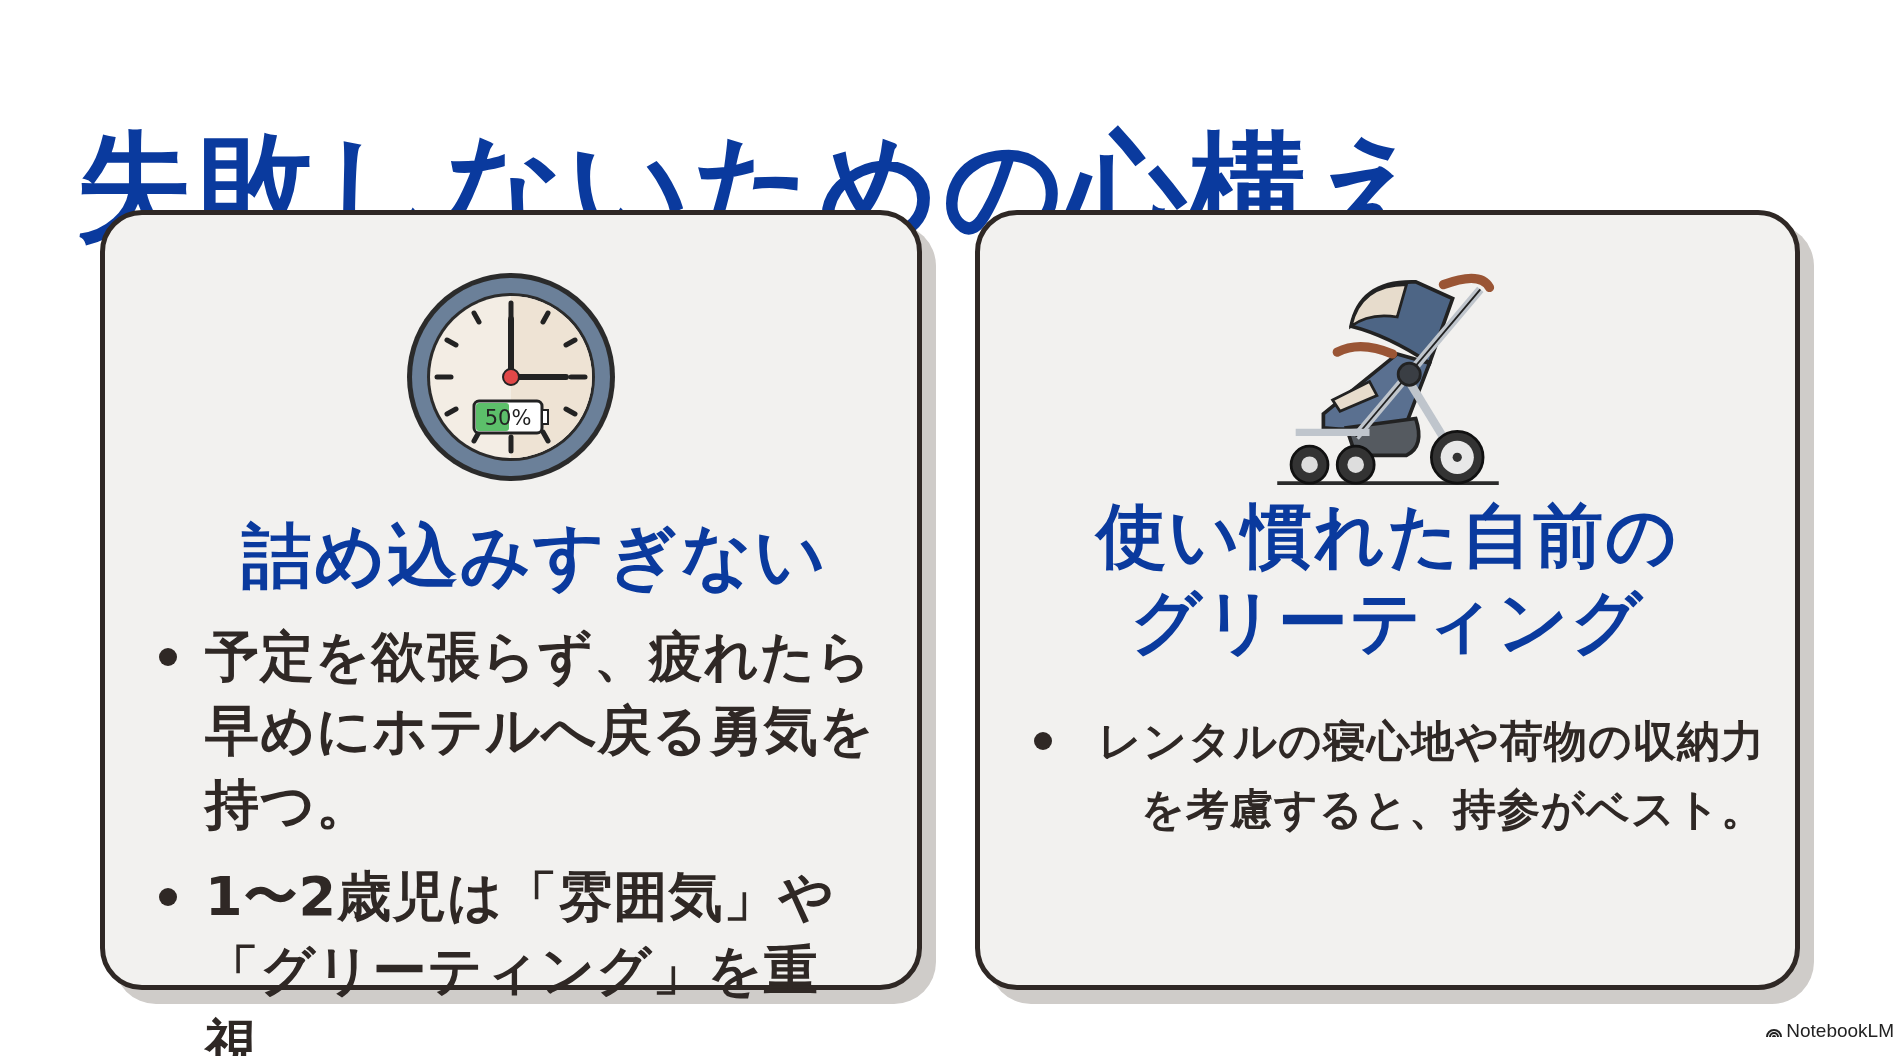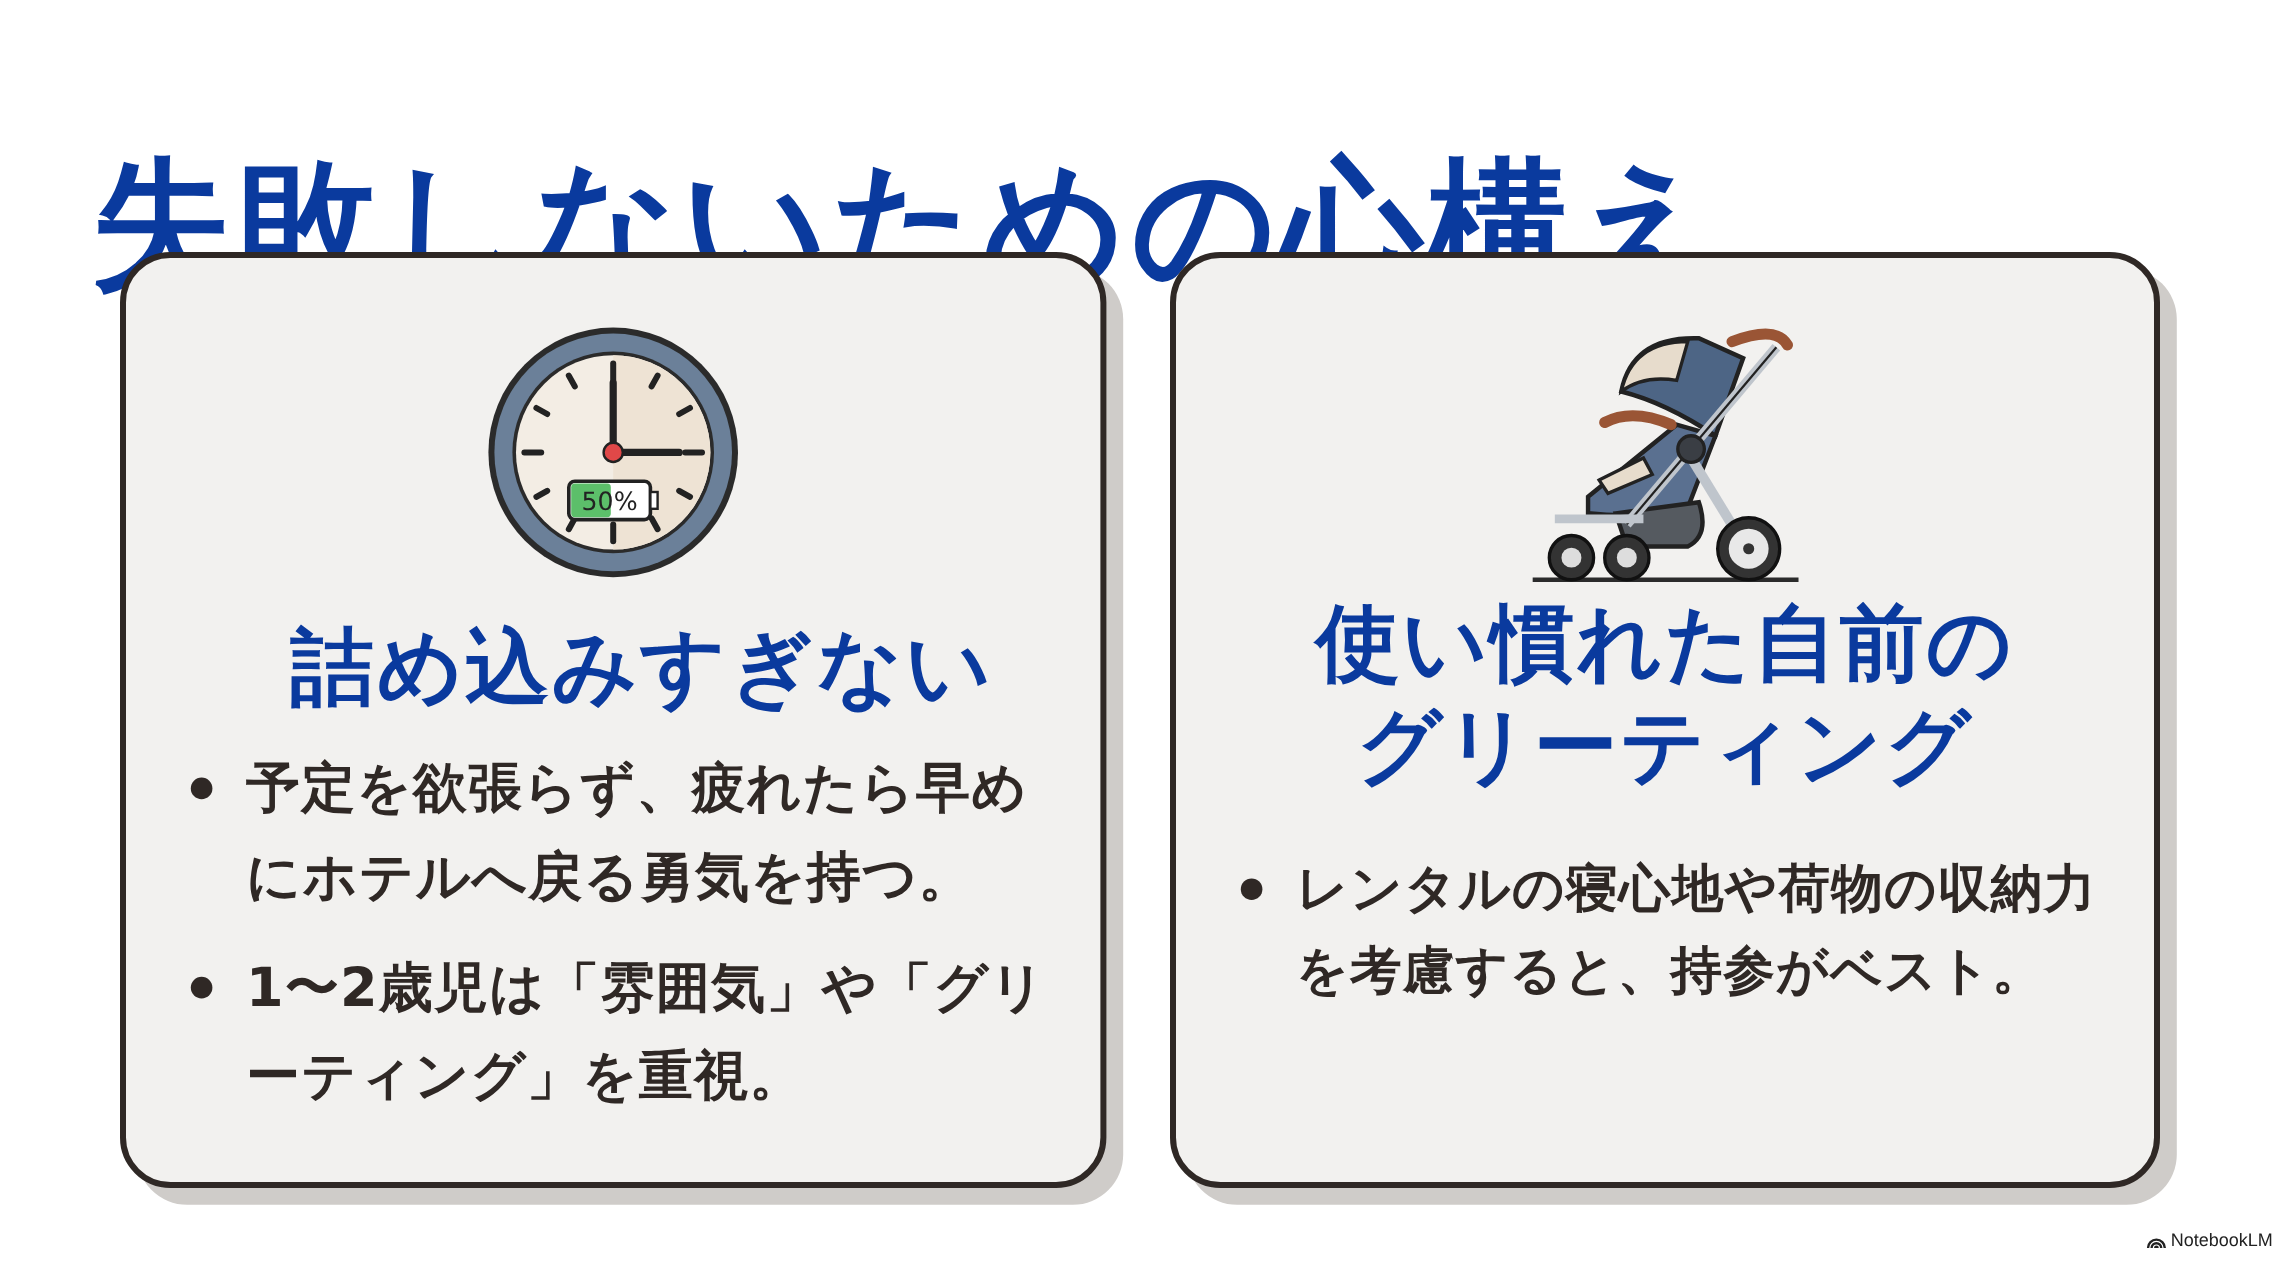--- a/index.html
+++ b/index.html
@@ -28,43 +28,43 @@
 
   .icon-wrap { position: absolute; left: 0; right: 0; display: flex; justify-content: center; }
   .card-heading {
     position: absolute; left: 0; right: 0; text-align: center;
     color: #0a3a9e; font-weight: bold; font-size: 70px; line-height: 86px;
     letter-spacing: 2px;
   }
   .bullets { position: absolute; left: 48px; right: 30px; margin: 0; padding: 0; list-style: none; }
   .bullet {
     position: relative; padding-left: 52px;
-    font-size: 45px; font-weight: bold; color: #2f2825;
+    font-size: 54px; font-weight: bold; color: #2f2825;
     line-height: 74px; letter-spacing: 1px;
   }
   .bullet .dot {
     position: absolute; left: 6px; top: 28px;
     width: 18px; height: 18px; border-radius: 50%; background: #2f2825;
   }
   .left .icon-wrap { top: 52px; }
   .left .card-heading { top: 298px; padding-left: 48px; }
   .left .bullets { top: 405px; }
   .left .bullets .bullet + .bullet { margin-top: 18px; }
 
   .right .icon-wrap { top: 42px; }
   .right .card-heading { top: 278px; }
-  .right .bullets { top: 492px; }
+  .right .bullets { top: 492px; text-align: right; }
   .right .bullets .bullet { line-height: 68px; font-size: 43px; }
   .right .bullets .bullet .dot { top: 25px; }
   .right .bullets .bullet + .bullet { margin-top: 12px; }
 
   .watermark {
     position: absolute; right: 4px; bottom: 14px;
     display: flex; align-items: center; gap: 4px;
-    font-size: 15px; color: #222; font-family: "Liberation Sans", sans-serif;
+    font-size: 19px; color: #222; font-family: "Liberation Sans", sans-serif;
   }
 </style>
 </head>
 <body>
 
 <h1 class="title">失敗しないための心構え</h1>
 
 <div class="card left">
   <div class="icon-wrap">
     <svg width="220" height="220" viewBox="0 0 220 220">

